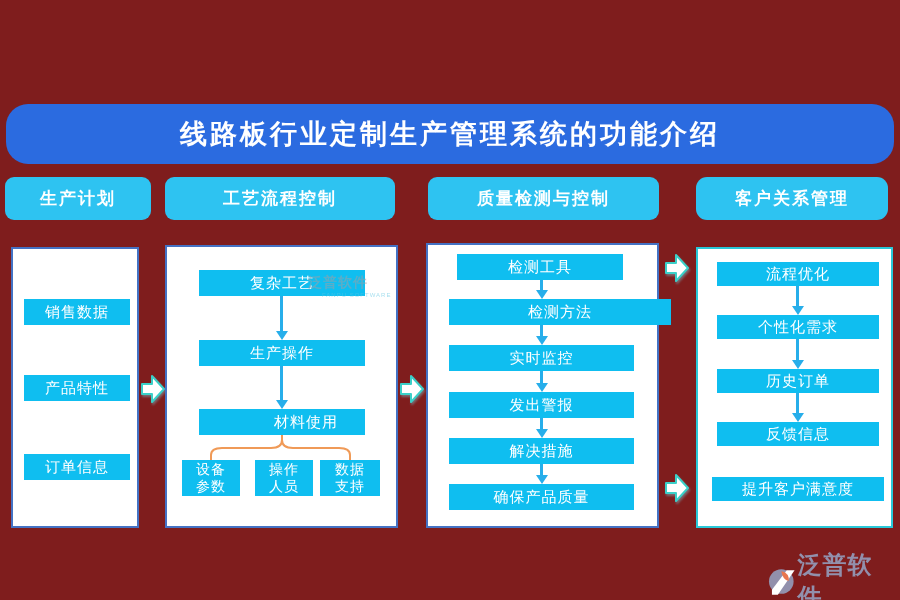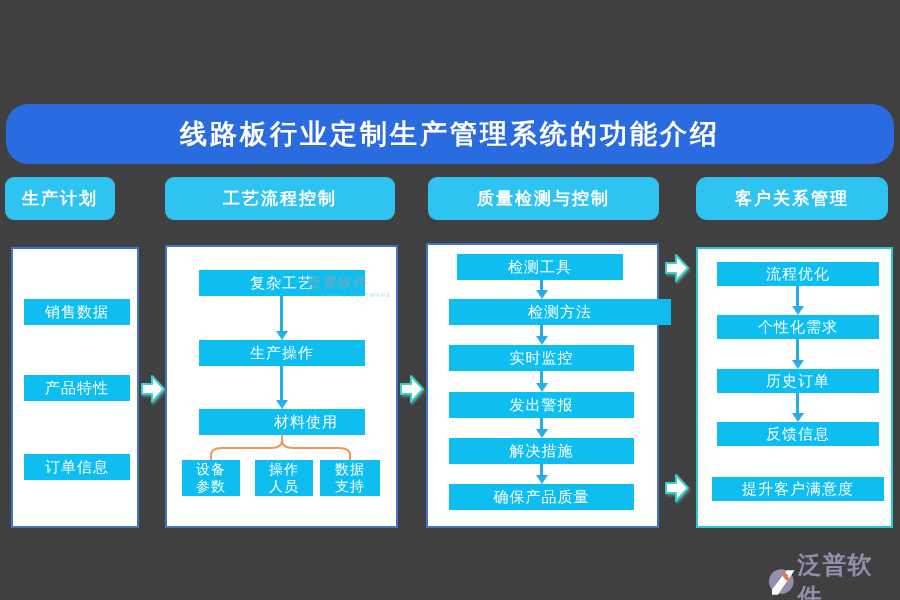--- a/index.html
+++ b/index.html
@@ -1,17 +1,17 @@
 <!DOCTYPE html>
 <html><head>
 <meta charset="utf-8">
 <style>
   * { margin:0; padding:0; box-sizing:border-box; }
   body { background:#fff; font-family:"Liberation Sans","DejaVu Sans",sans-serif; }
-  .stage { position:relative; width:900px; height:600px; background:#404040; overflow:hidden; }
+  .stage { position:relative; width:900px; height:600px; background:#7f1d1d; overflow:hidden; }
 
   
   .title-banner {
     position:absolute; left:6px; top:104px; width:888px; height:60px;
     background:#2B6BE0; border-radius:22px;
     display:flex; align-items:center; justify-content:center;
   }
   .title-banner span {
     color:#fff; font-size:27px; font-weight:bold; letter-spacing:3px;
   }
@@ -61,21 +61,21 @@
 </style>
 </head>
 <body>
 
 <div class="stage">
 
   <div class="title-banner">
     <span>线路板行业定制生产管理系统的功能介绍</span>
   </div>
 
-  <div class="hdr" style="left:5px;width:110px;">
+  <div class="hdr" style="left:5px;width:146px;">
       <span>生产计划</span>
     </div>
   <div class="hdr" style="left:165px;width:230px;">
       <span>工艺流程控制</span>
     </div>
   <div class="hdr" style="left:428px;width:231px;">
       <span>质量检测与控制</span>
     </div>
   <div class="hdr" style="left:696px;width:192px;border-radius:11px;">
       <span>客户关系管理</span>

